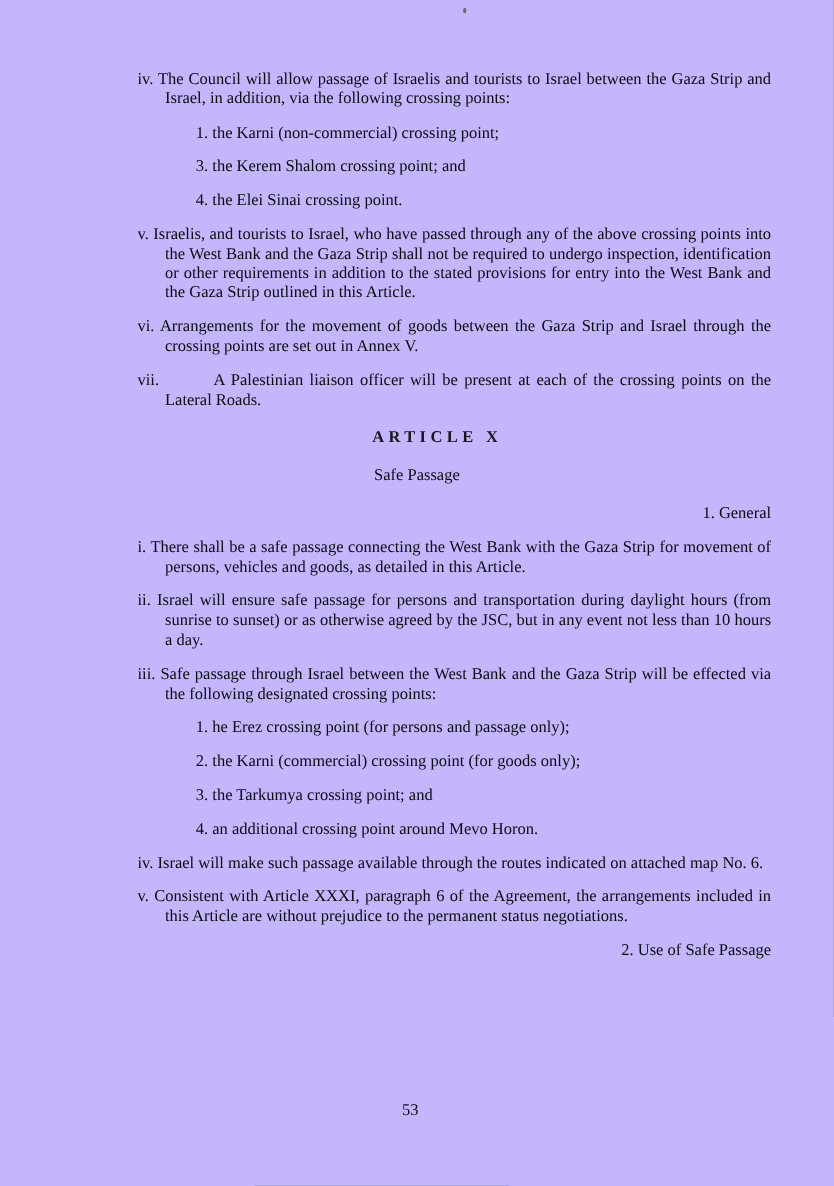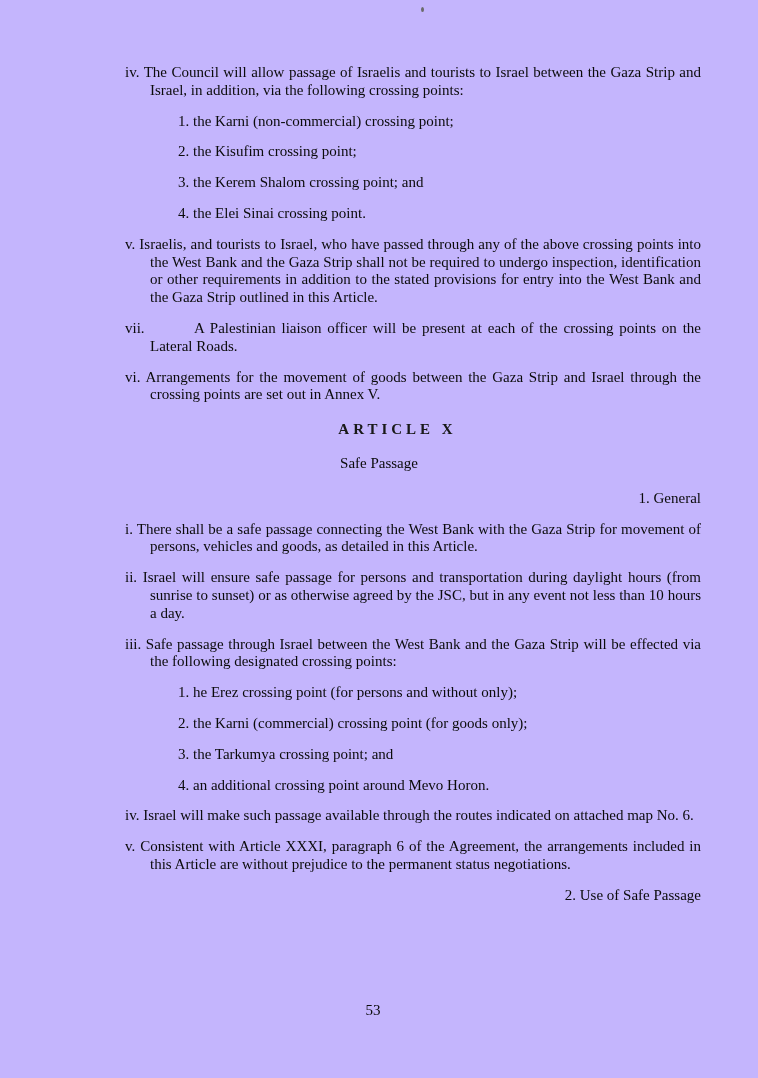--- a/index.html
+++ b/index.html
@@ -92,45 +92,41 @@
     <p class="para lvl1">
       <span class="marker">iv.</span>
       <span class="txt">The Council will allow passage of Israelis and tourists to Israel between the Gaza Strip and Israel, in addition, via the following crossing points:</span>
     </p>
 
     <p class="para lvl2">
       <span class="marker">1.</span>
       <span class="txt">the Karni (non-commercial) crossing point;</span>
     </p>
     <p class="para lvl2">
-      <span class="marker">2.</span>
-      <span class="txt">the Kisufim crossing point;</span>
-    </p>
-    <p class="para lvl2">
       <span class="marker">3.</span>
       <span class="txt">the Kerem Shalom crossing point; and</span>
     </p>
     <p class="para lvl2">
       <span class="marker">4.</span>
       <span class="txt">the Elei Sinai crossing point.</span>
     </p>
 
     <p class="para lvl1">
       <span class="marker">v.</span>
       <span class="txt">Israelis, and tourists to Israel, who have passed through any of the above crossing points into the West Bank and the Gaza Strip shall not be required to undergo inspection, identification or other requirements in addition to the stated provisions for entry into the West Bank and the Gaza Strip outlined in this Article.</span>
     </p>
 
+    <p class="para lvl1">
+      <span class="marker">vi.</span>
+      <span class="txt">Arrangements for the movement of goods between the Gaza Strip and Israel through the crossing points are set out in Annex V.</span>
+    </p>
+
     <p class="para lvl1 wide">
       <span class="marker">vii.</span>
       <span class="txt">A Palestinian liaison officer will be present at each of the crossing points on the Lateral Roads.</span>
-    </p>
-
-    <p class="para lvl1">
-      <span class="marker">vi.</span>
-      <span class="txt">Arrangements for the movement of goods between the Gaza Strip and Israel through the crossing points are set out in Annex V.</span>
     </p>
 
     <h2 class="heading degraded">ARTICLE X</h2>
     <h3 class="subheading">Safe Passage</h3>
 
     <p class="para lvl0">
       <span class="marker">1.</span>
       <span class="txt">General</span>
     </p>
 
@@ -144,21 +140,21 @@
       <span class="txt">Israel will ensure safe passage for persons and transportation during daylight hours (from sunrise to sunset) or as otherwise agreed by the JSC, but in any event not less than 10 hours a day.</span>
     </p>
 
     <p class="para lvl1">
       <span class="marker">iii.</span>
       <span class="txt">Safe passage through Israel between the West Bank and the Gaza Strip will be effected via the following designated crossing points:</span>
     </p>
 
     <p class="para lvl2">
       <span class="marker">1.</span>
-      <span class="txt">he Erez crossing point (for persons and without only);</span>
+      <span class="txt">he Erez crossing point (for persons and passage only);</span>
     </p>
     <p class="para lvl2">
       <span class="marker">2.</span>
       <span class="txt">the Karni (commercial) crossing point (for goods only);</span>
     </p>
     <p class="para lvl2">
       <span class="marker">3.</span>
       <span class="txt">the Tarkumya crossing point; and</span>
     </p>
     <p class="para lvl2">

